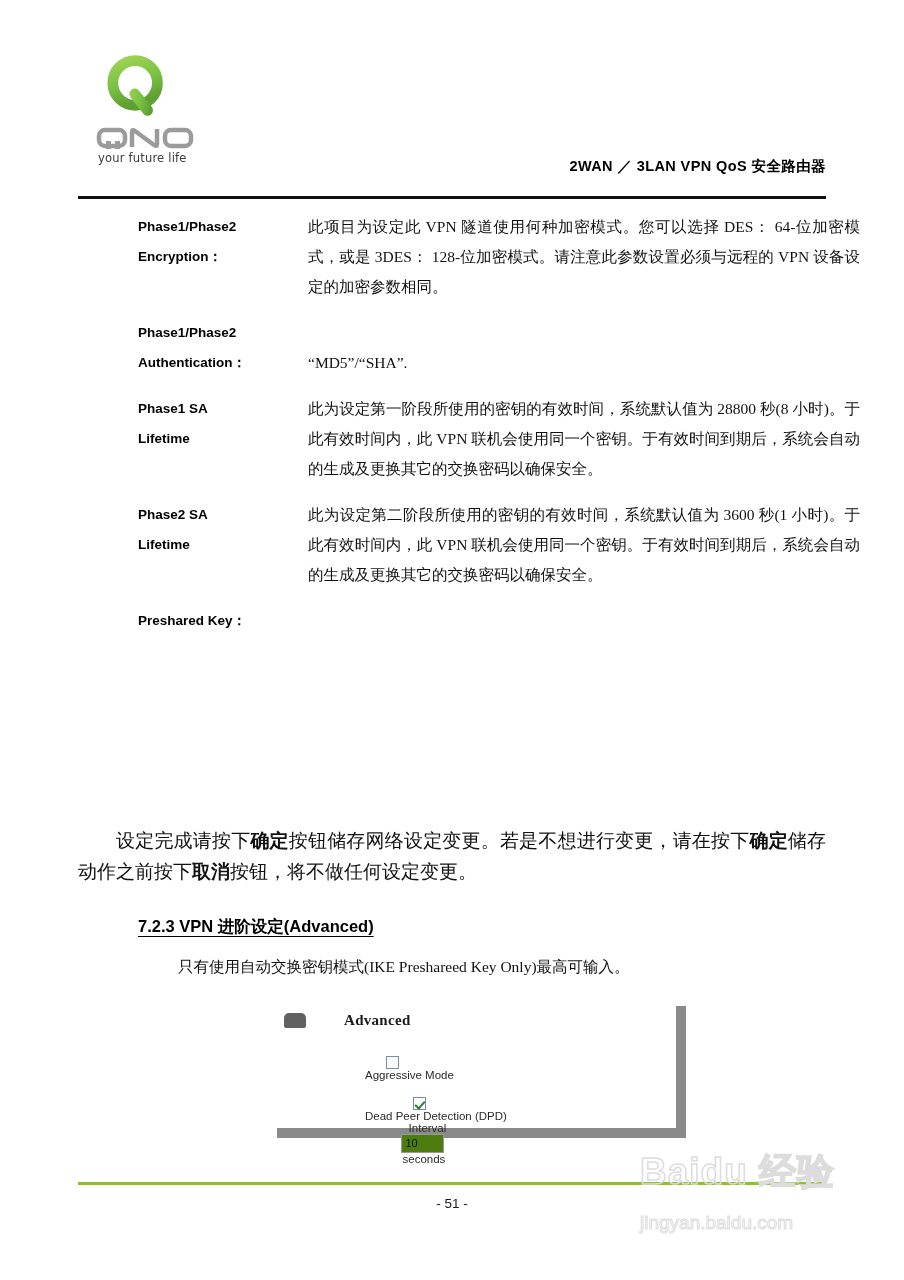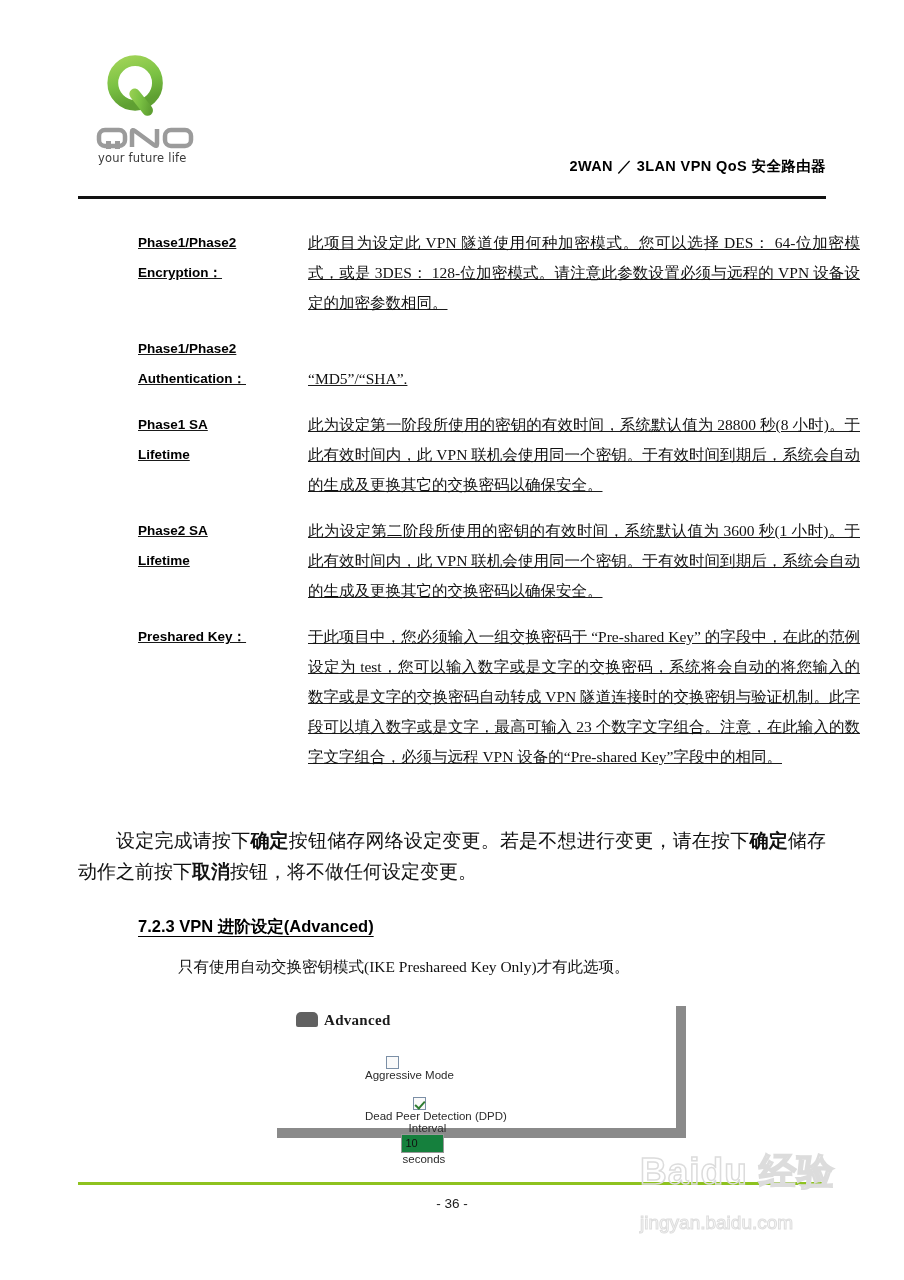--- a/index.html
+++ b/index.html
@@ -65,23 +65,22 @@
     left: 78px;
     top: 196px;
     width: 748px;
     height: 3px;
     background: #111;
   }
 
   
   #param-list {
     position: absolute;
-    left: 0; top: 228px;
+    left: 0; top: 212px;
     width: 860px;
-    text-decoration: underline;
   }
   .param-row {
     display: flex;
     align-items: flex-start;
     margin-bottom: 16px;
   }
   .param-term {
     width: 170px;
     flex: 0 0 170px;
     margin-left: 138px;
@@ -156,23 +155,25 @@
   #advanced-panel-bottombar {
     position: absolute;
     left: 0;
     bottom: 0;
     width: 409px;
     height: 10px;
     background: #8a8a8a;
   }
   #advanced-title-row {
     position: absolute;
-    left: 19px;
+    left: 7px;
     top: 6px;
     display: flex;
+    align-items: center;
+    gap: 32px;
   }
   #advanced-tab-icon {
     width: 22px;
     height: 15px;
     background: #616161;
     border-radius: 5px 5px 2px 2px;
     margin-right: 6px;
   }
   #advanced-title {
     font-family: "Liberation Serif", "DejaVu Serif", serif;
@@ -218,21 +219,21 @@
   }
   #adv-interval-label {
     margin-left: 16px;
     white-space: nowrap;
   }
   #adv-interval-input {
     margin-left: 7px;
     width: 43px;
     height: 19px;
     border: 1px solid #999;
-    background: #15803d;
+    background: #4d7c0f;
     box-sizing: border-box;
     font-family: "Liberation Sans", "DejaVu Sans", sans-serif;
     font-size: 11px;
     color: #111;
     padding: 0 3px;
     line-height: 17px;
   }
   #adv-seconds-label {
     margin-left: 9px;
     white-space: nowrap;
@@ -353,29 +354,28 @@
       <span>Phase2 SA</span>
       <span>Lifetime</span>
     </div>
     <div class="param-desc">此为设定第二阶段所使用的密钥的有效时间，系统默认值为 3600 秒(1 小时)。于此有效时间内，此 VPN 联机会使用同一个密钥。于有效时间到期后，系统会自动的生成及更换其它的交换密码以确保安全。</div>
   </div>
 
   <div class="param-row">
     <div class="param-term">
       <span>Preshared Key：</span>
     </div>
-    <div class="param-desc">于此项目中，您必须输入一组交换密码于 “Pre-shared Key” 的字段中，在此的范例设定为 test，您可以输入数字或是文字的交换密码，系统将会自动的将您输入的数字或是文字的交换密码自动转成 VPN 隧道连接时的交换密钥与验证机制。此字段可以填入数字或是文字，最高可输入 23 个数字文字组合。注意，在此输入的数字文字组合，必须与远程 VPN 设备的“Pre-shared Key”字段中的相同。</div>
   </div>
 
 </div>
 
 <p id="save-note"><span>设定完成请按下</span><b>确定</b><span>按钮储存网络设定变更。若是不想进行变更，请在按下</span><b>确定</b><span>储存动作之前按下</span><b>取消</b><span>按钮，将不做任何设定变更。</span></p>
 
 <div id="section-heading">7.2.3 VPN 进阶设定(Advanced)</div>
-<div id="section-intro">只有使用自动交换密钥模式(IKE Preshareed Key Only)才有此选项。</div>
+<div id="section-intro">只有使用自动交换密钥模式(IKE Preshareed Key Only)最高可输入。</div>
 
 <div id="advanced-panel">
 
   <div id="advanced-panel-rightbar"></div>
   <div id="advanced-panel-bottombar"></div>
 
   <div id="advanced-title-row">
     <div id="advanced-tab-icon"></div>
     <div id="advanced-title">Advanced</div>
   </div>
@@ -389,18 +389,18 @@
     <span class="adv-checkbox checked"></span>
     <span class="adv-label">Dead Peer Detection (DPD)</span>
     <span id="adv-interval-label">Interval</span>
     <span id="adv-interval-input">10</span>
     <span id="adv-seconds-label">seconds</span>
   </div>
 
 </div>
 
 <div id="footer-rule"></div>
-<div id="page-number">- 36 -</div>
+<div id="page-number">- 51 -</div>
 
 <div id="watermark">
   <div id="watermark-main">Baidu 经验</div>
   <div id="watermark-sub">jingyan.baidu.com</div>
 </div>
 
 </body></html>

